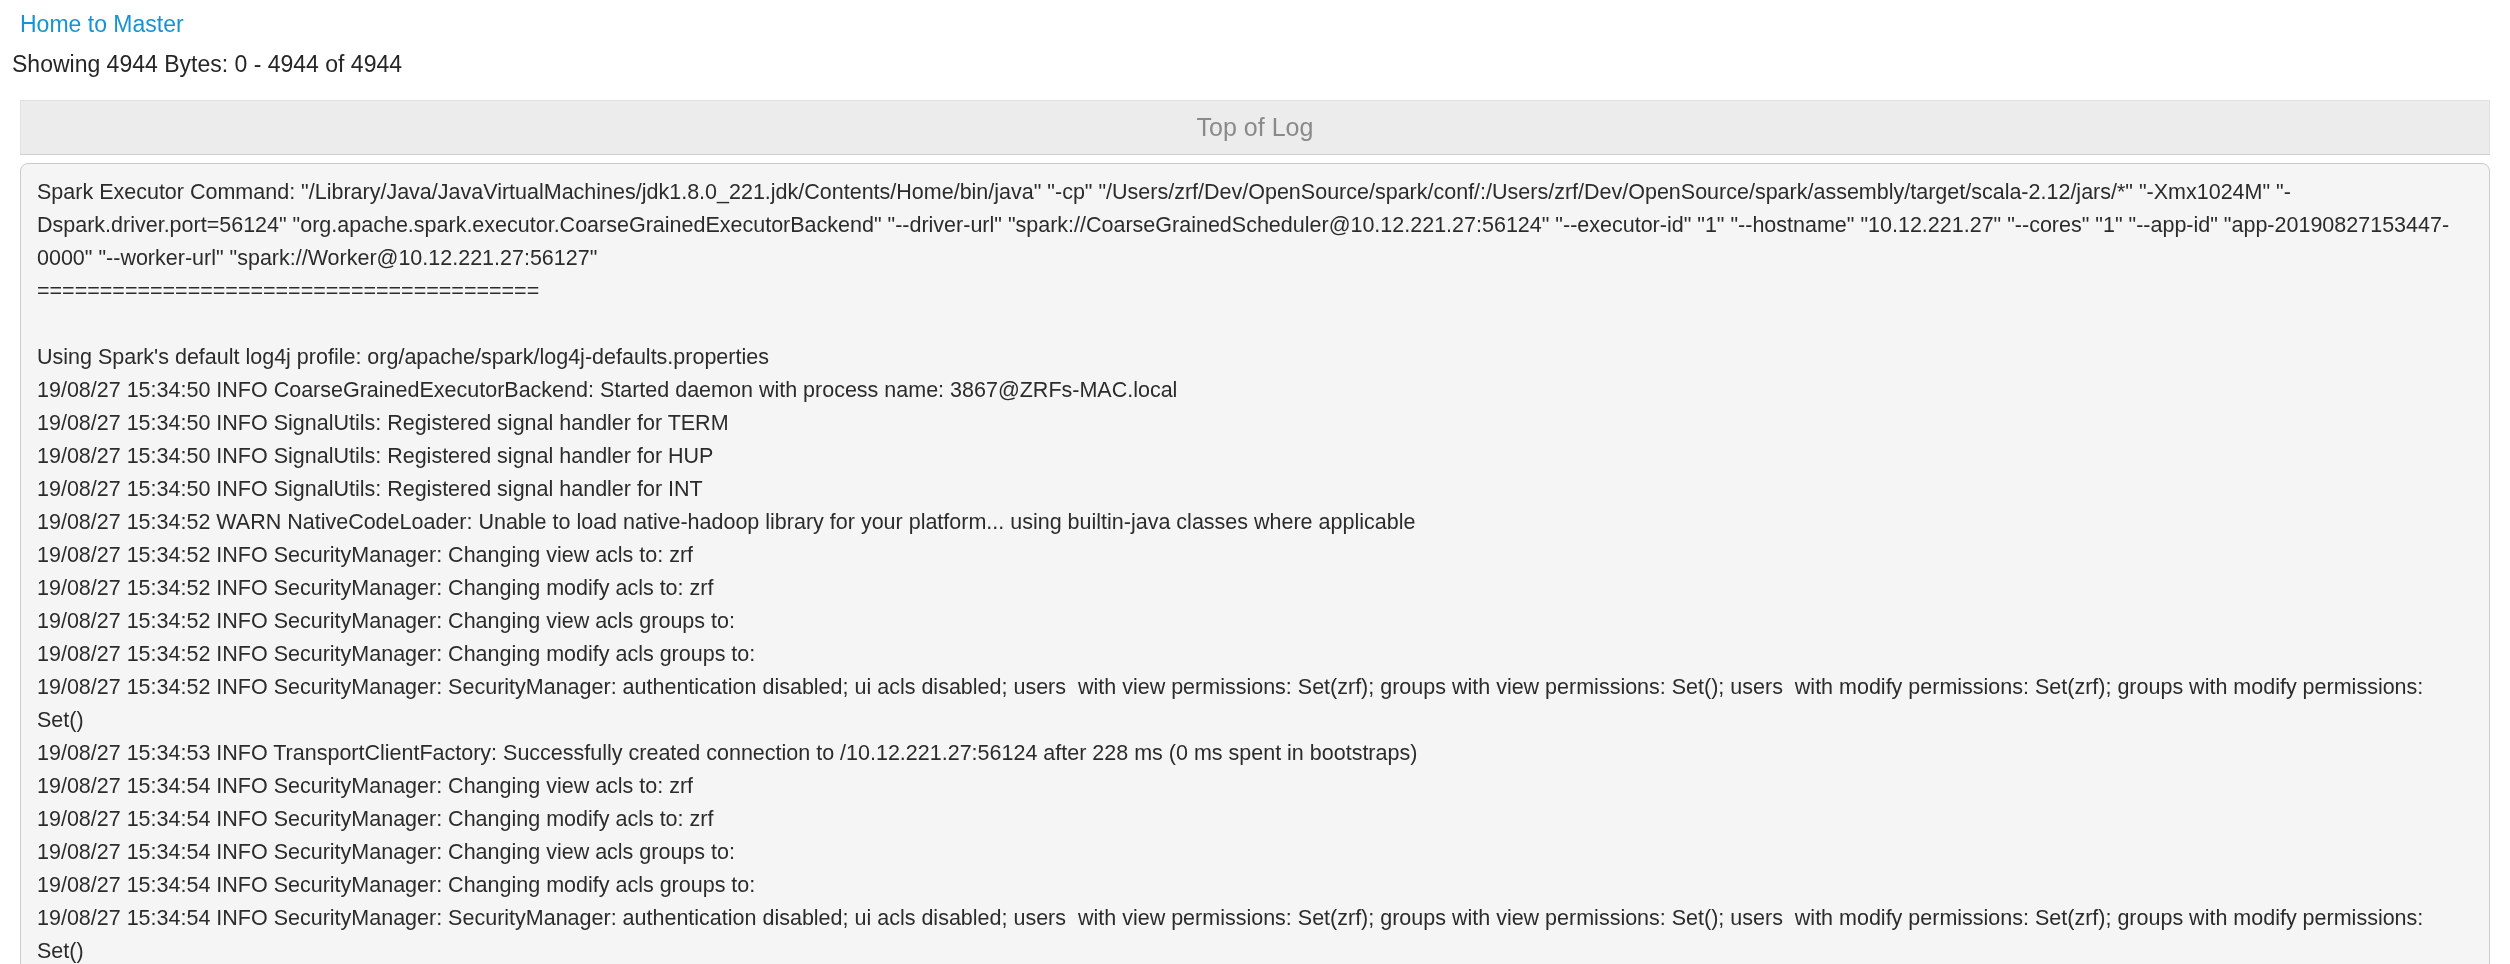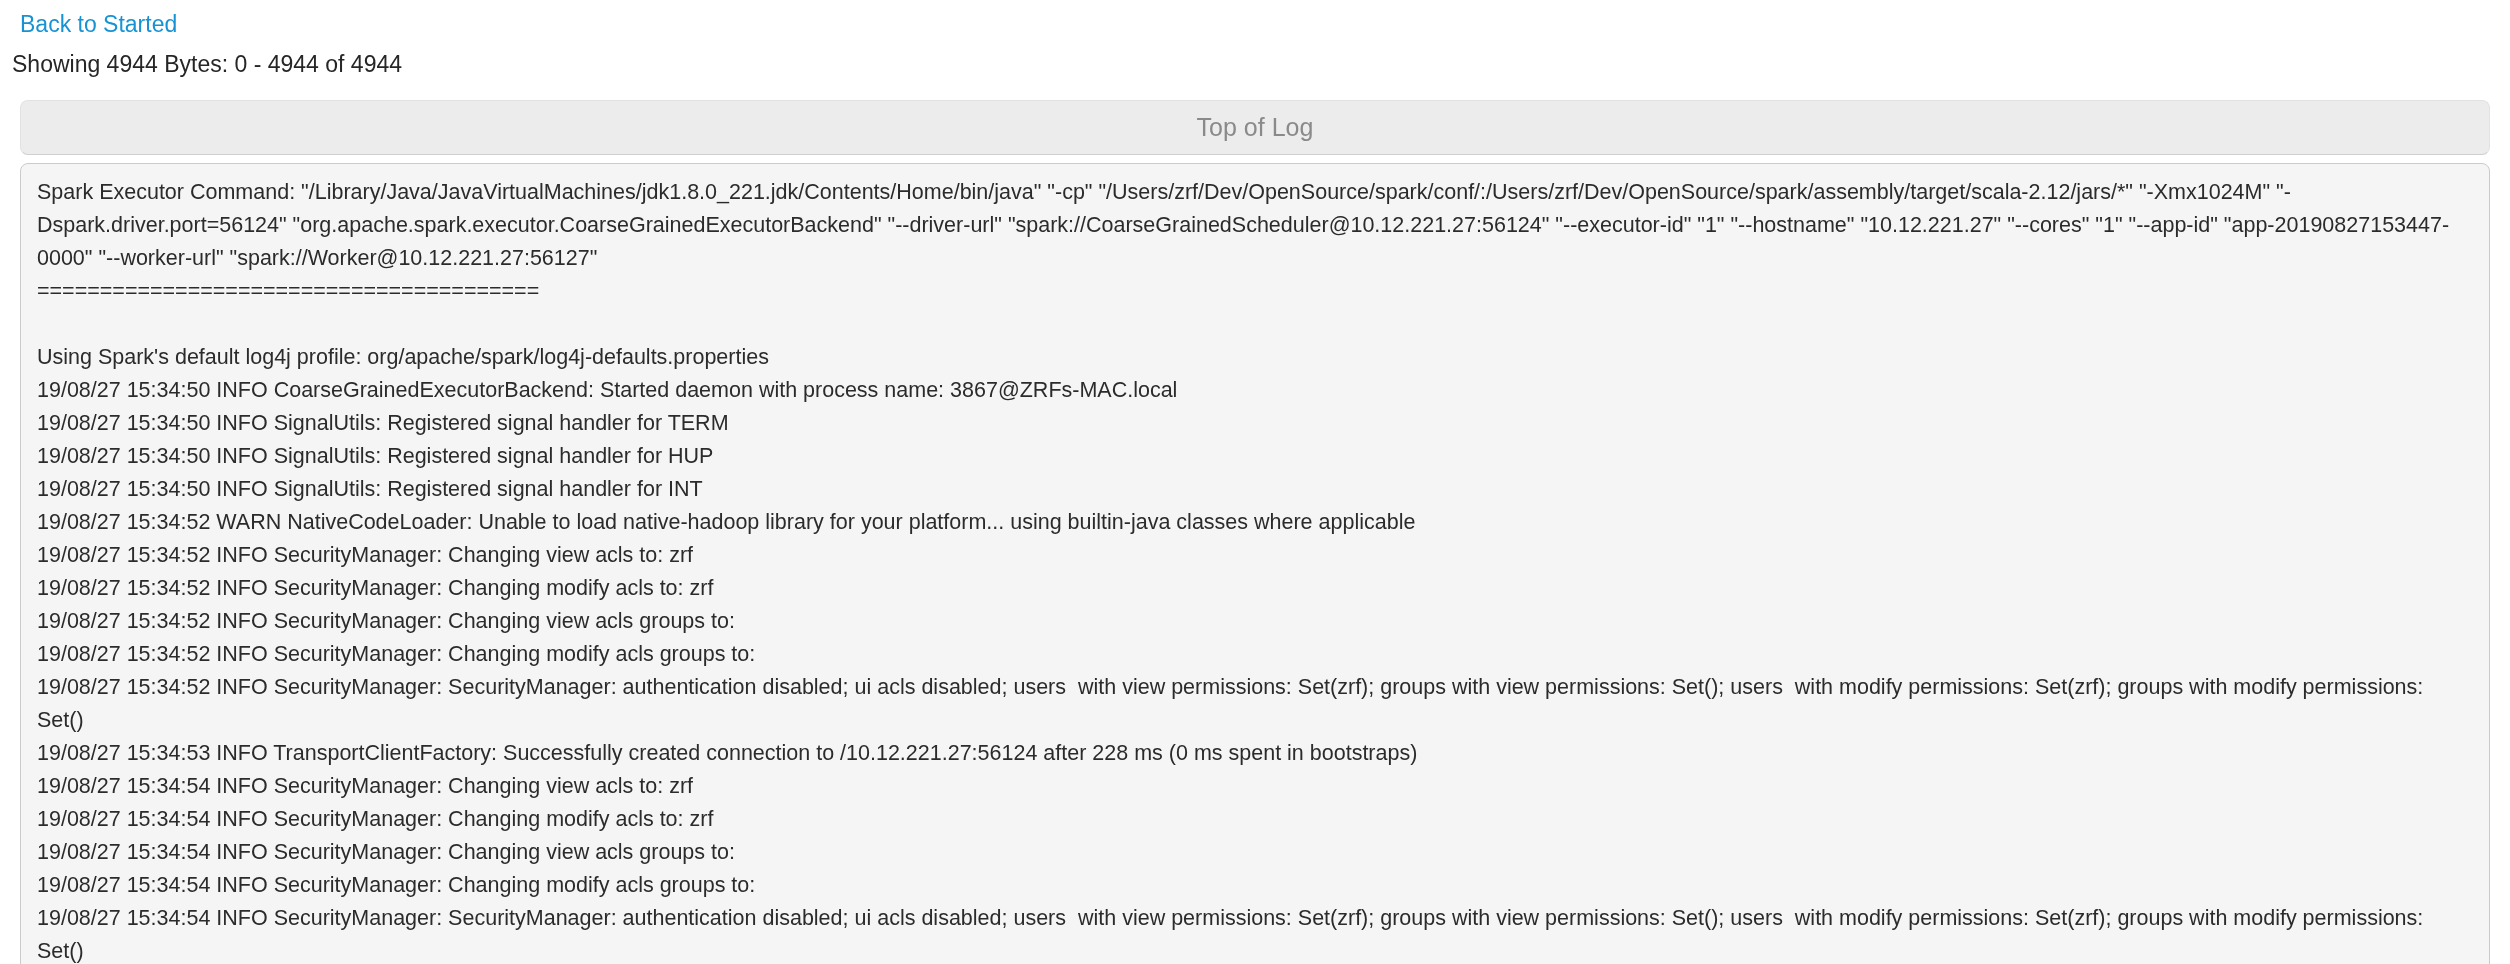--- a/index.html
+++ b/index.html
@@ -32,21 +32,21 @@
     font-size: 23px;
     line-height: 28px;
   }
   .top-of-log-btn {
     margin-top: 22px;
     width: 100%;
     height: 55px;
     background: #ececec;
     border: 1px solid #e2e2e2;
     border-bottom: 1px solid #cfcfcf;
-    border-radius: 8px;
+    border-radius: 0;
     display: flex;
     align-items: center;
     justify-content: center;
     color: #8a8a8a;
     font-size: 25px;
     cursor: pointer;
     user-select: none;
   }
   .log-panel {
     margin-top: 8px;
@@ -66,21 +66,21 @@
     color: #2b2b2b;
     white-space: pre-wrap;
     word-break: break-word;
   }
 </style>
 </head>
 <body>
 
 
 
-<a href="#" class="back-link">Back to Started</a>
+<a href="#" class="back-link">Home to Master</a>
 
 <div class="byte-range">Showing 4944 Bytes: 0 - 4944 of 4944</div>
 
 <div class="top-of-log-btn">
   <span>Top of Log</span>
 </div>
 
 <div class="log-panel">
   <pre class="log-content">Spark Executor Command: "/Library/Java/JavaVirtualMachines/jdk1.8.0_221.jdk/Contents/Home/bin/java" "-cp" "/Users/zrf/Dev/OpenSource/spark/conf/:/Users/zrf/Dev/OpenSource/spark/assembly/target/scala-2.12/jars/*" "-Xmx1024M" "-Dspark.driver.port=56124" "org.apache.spark.executor.CoarseGrainedExecutorBackend" "--driver-url" "spark://CoarseGrainedScheduler@10.12.221.27:56124" "--executor-id" "1" "--hostname" "10.12.221.27" "--cores" "1" "--app-id" "app-20190827153447-0000" "--worker-url" "spark://Worker@10.12.221.27:56127"
 ========================================

